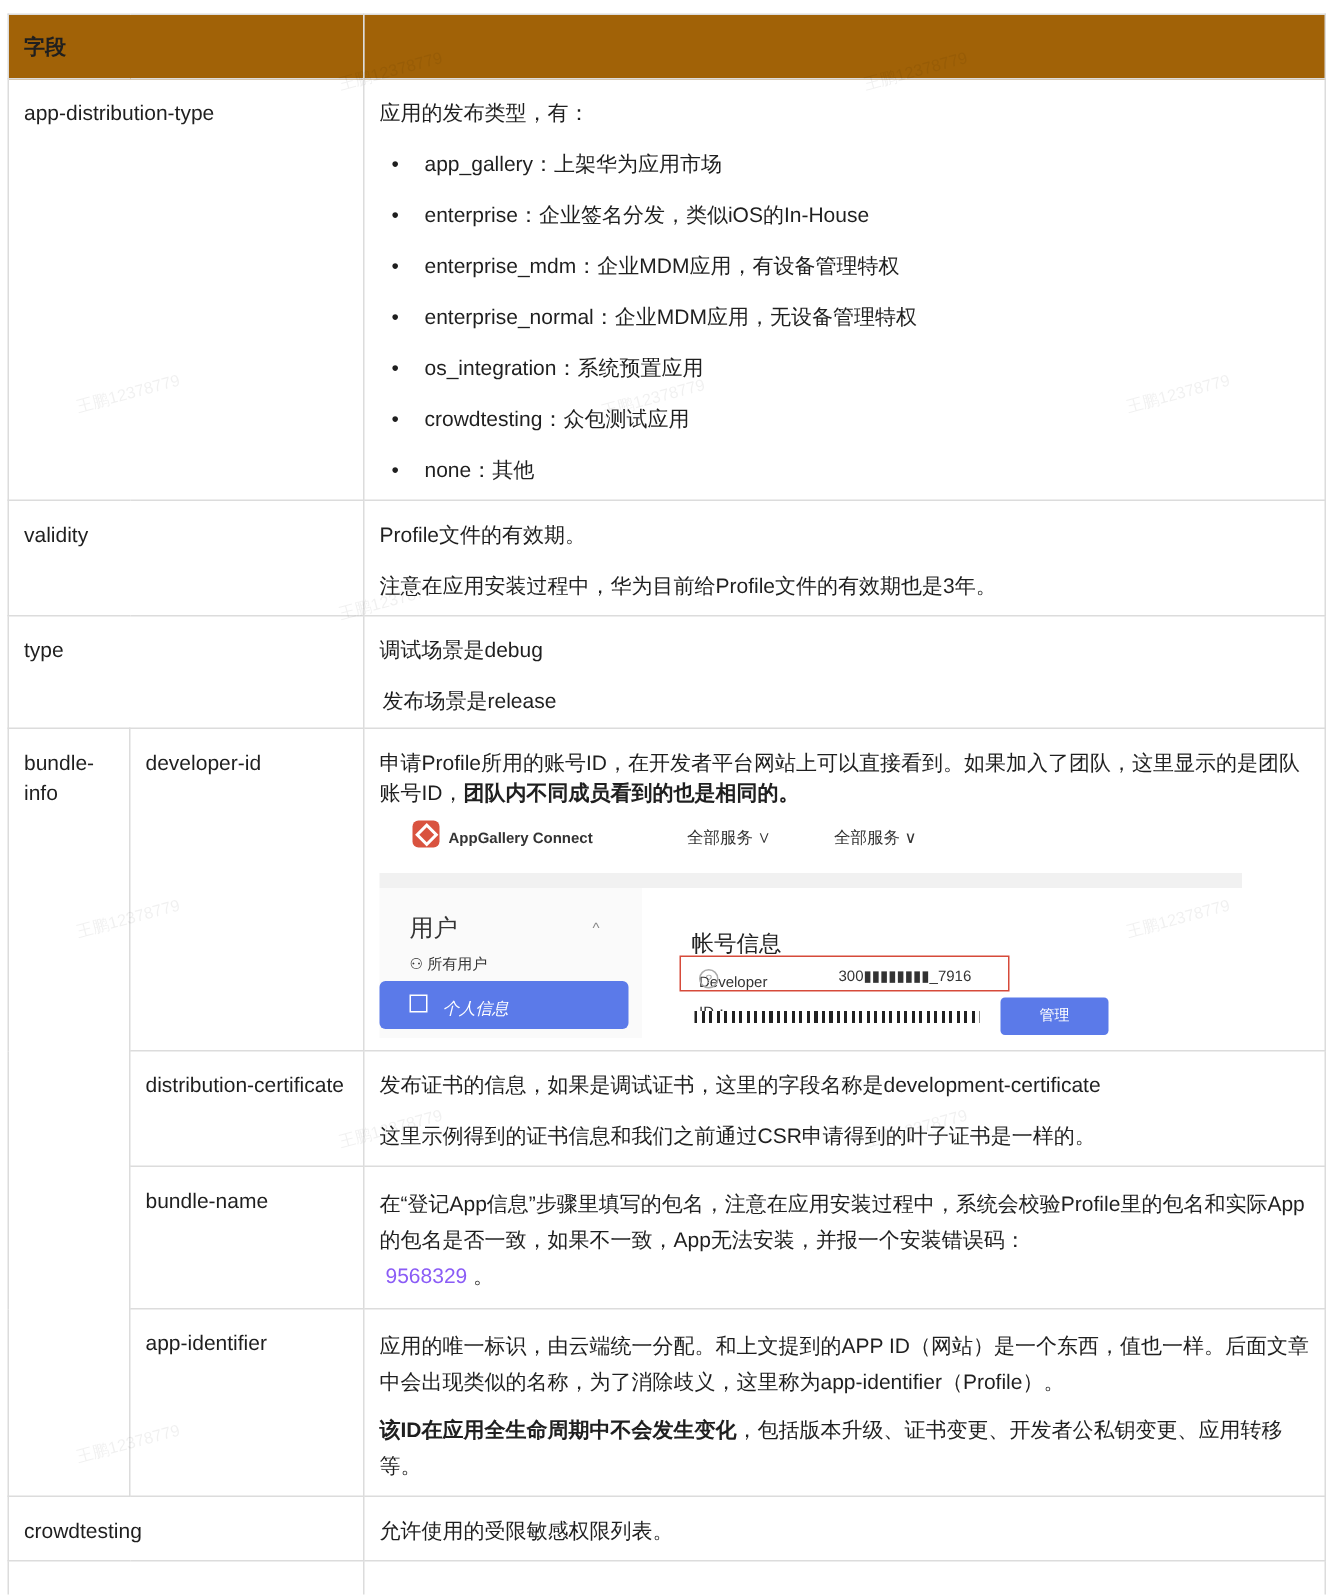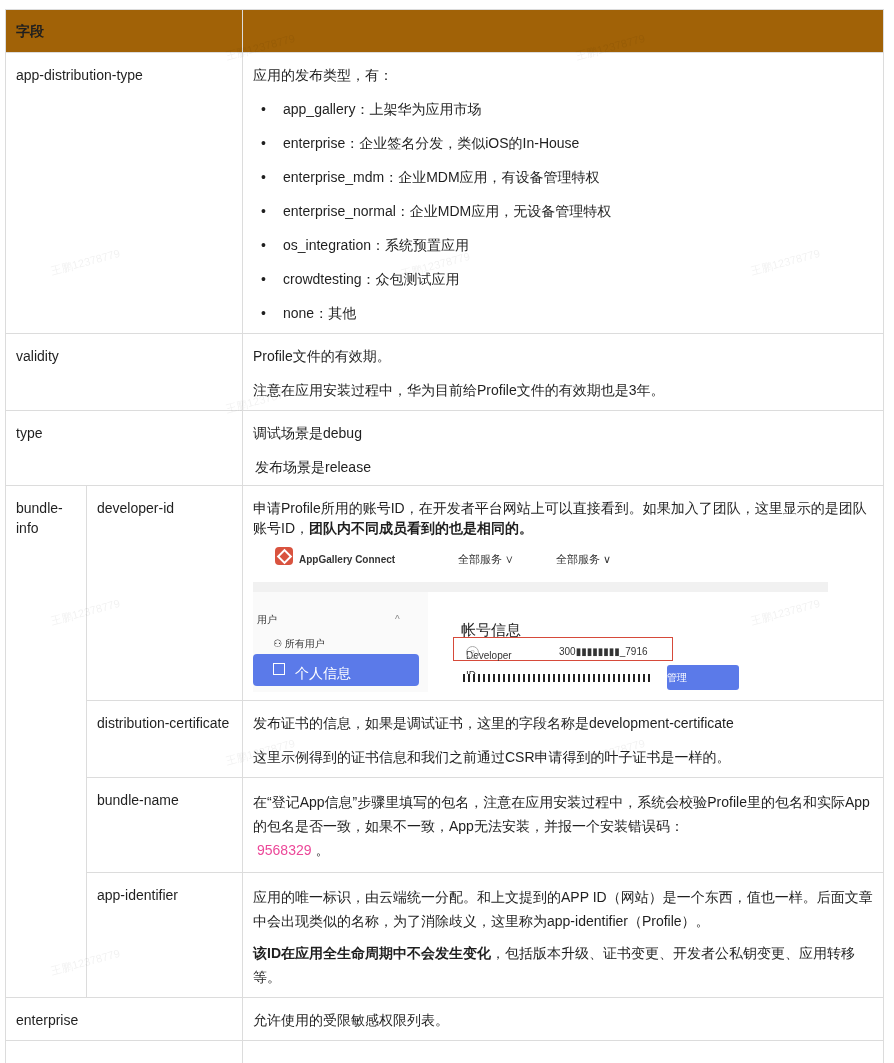--- a/index.html
+++ b/index.html
@@ -11,44 +11,44 @@
   .c1 { width:81px; }
   .c2 { width:156px; }
   .cell-pad { padding-top:12px !important; }
   .desc p { margin:0 0 14px 0; line-height:20px; }
   .desc p.tight { margin-bottom:6px; }
   .desc ul { margin:0; padding:0 0 0 8px; list-style:none; }
   .desc li { margin:14px 0 0 0; position:relative; padding-left:22px; }
   .desc li::before { content:"•"; position:absolute; left:0; top:0; }
   .desc li:last-child { margin-bottom:10px; }
   .bold { font-weight:bold;text-align:right; }
-  .link { color:#ec4899;margin-top:16px; }
+  .link { color:#8b5cf6;margin-top:16px; }
   
   .shot { position:relative; width:575px; height:150px; margin:4px 0 8px 0; font-size:11px; color:#333; }
   .shot .topbar { position:absolute; left:0; top:0; width:575px; height:30px; }
   .logo { position:absolute; left:22px; top:5px; width:18px; height:18px; background:#d9533f; border-radius:4px; }
   .logo::after { content:""; position:absolute; left:4px; top:4px; width:7px; height:7px; border:2px solid #fff; transform:rotate(45deg); }
   .brand { position:absolute; left:46px; top:8px; font-weight:bold; font-size:10px; }
   .nav1 { position:absolute; left:205px; top:7px;font-family:Liberation Serif, serif; }
   .nav2 { position:absolute; left:303px; top:7px; }
   .graystrip { position:absolute; left:0; top:40px; width:575px; height:10px; background:#f1f1f1; }
   .side { position:absolute; left:0; top:50px; width:175px; height:100px; background:#fafafa; }
-  .side .hdr { position:absolute; left:4px; top:18px; font-size:10px;text-align:right; }
+  .side .hdr { position:absolute; left:20px; top:18px; font-size:16px;text-align:right; }
   .side .caret { position:absolute; left:142px; top:18px; font-size:10px; color:#888; }
   .side .all { position:absolute; left:20px; top:42px; font-size:10px; }
   .side .active { position:absolute; left:0; top:62px; width:166px; height:32px; background:#5b7ae9; border-radius:4px; color:#fff; }
-  .side .active span { position:absolute; left:42px; top:9px; font-size:14px; }
+  .side .active span { position:absolute; left:42px; top:9px; font-size:11px;font-style:italic; }
   .side .active i { position:absolute; left:20px; top:9px; width:10px; height:10px; border:1px solid #fff; }
   .acct { position:absolute; left:208px; top:78px; font-size:15px; color:#222; }
   .devbox { position:absolute; left:200px; top:95px; width:218px; height:22px; border:1.5px solid #d64a3a; }
   .devbox span { position:absolute; left:6px; top:4px; font-size:10px; }
   .devbox .val { left:105px; }
   .masked { position:absolute; left:210px; top:132px; width:190px; height:8px;
             background:repeating-linear-gradient(90deg,#222 0 2px,#fff 2px 5px); }
-  .mgr { position:absolute; left:414px; top:123px; width:72px; height:25px; background:#5b7ae9; border-radius:3px; color:#fff; text-align:left; line-height:25px; font-size:10px; }
+  .mgr { position:absolute; left:414px; top:123px; width:72px; height:25px; background:#5b7ae9; border-radius:3px; color:#fff; text-align:center; line-height:25px; font-size:10px; }
   .wm { position:absolute; color:rgba(0,0,0,0.06); font-size:11px; transform:rotate(-15deg); pointer-events:none; }
 </style>
 </head>
 <body>
 
 <table class="tbl">
   <colgroup>
       <col class="c1" style="width:81px">
       <col class="c2" style="width:156px">
       <col>
@@ -144,21 +144,21 @@
 
   <tr>
     <td class="cell-pad">app-identifier</td>
     <td class="cell-pad desc" style="height:112px">
       <p style="line-height:24px;margin:0 0 8px 0">应用的唯一标识，由云端统一分配。和上文提到的APP ID（网站）是一个东西，值也一样。后面文章中会出现类似的名称，为了消除歧义，这里称为app-identifier（Profile）。</p>
       <p style="line-height:24px;margin:0"><span class="bold">该ID在应用全生命周期中不会发生变化</span><span>，包括版本升级、证书变更、开发者公私钥变更、应用转移等。</span></p>
     </td>
   </tr>
 
   <tr>
-    <td colspan="2" class="cell-pad" style="height:30px">enterprise</td>
+    <td colspan="2" class="cell-pad" style="height:30px">crowdtesting</td>
     <td class="cell-pad desc">允许使用的受限敏感权限列表。</td>
   </tr>
 
   <tr>
     <td colspan="2" style="height:40px"></td>
     <td></td>
   </tr>
 </tbody>
   </table>
 

